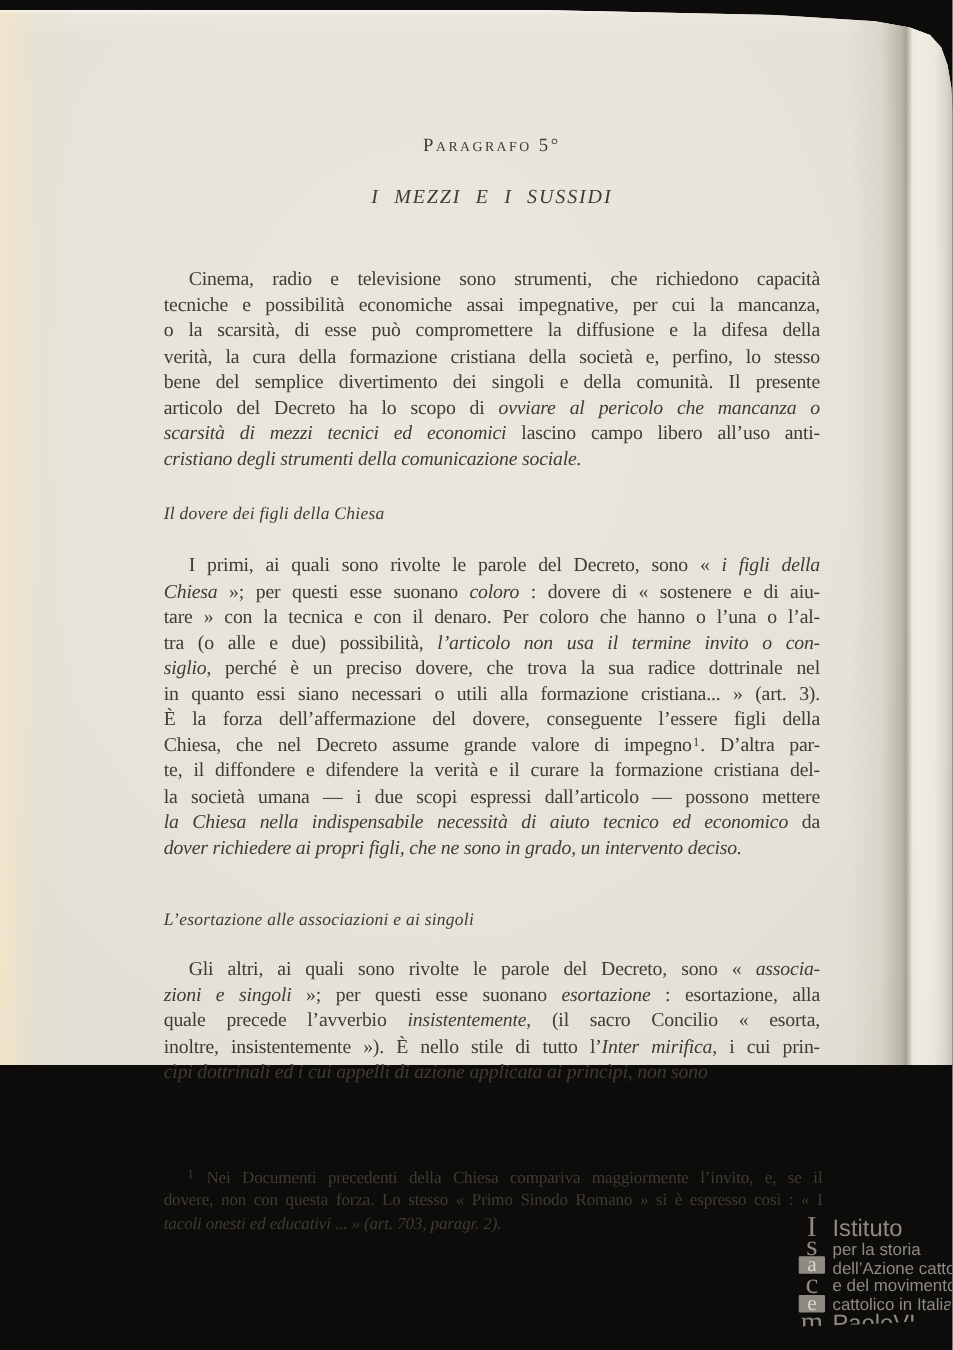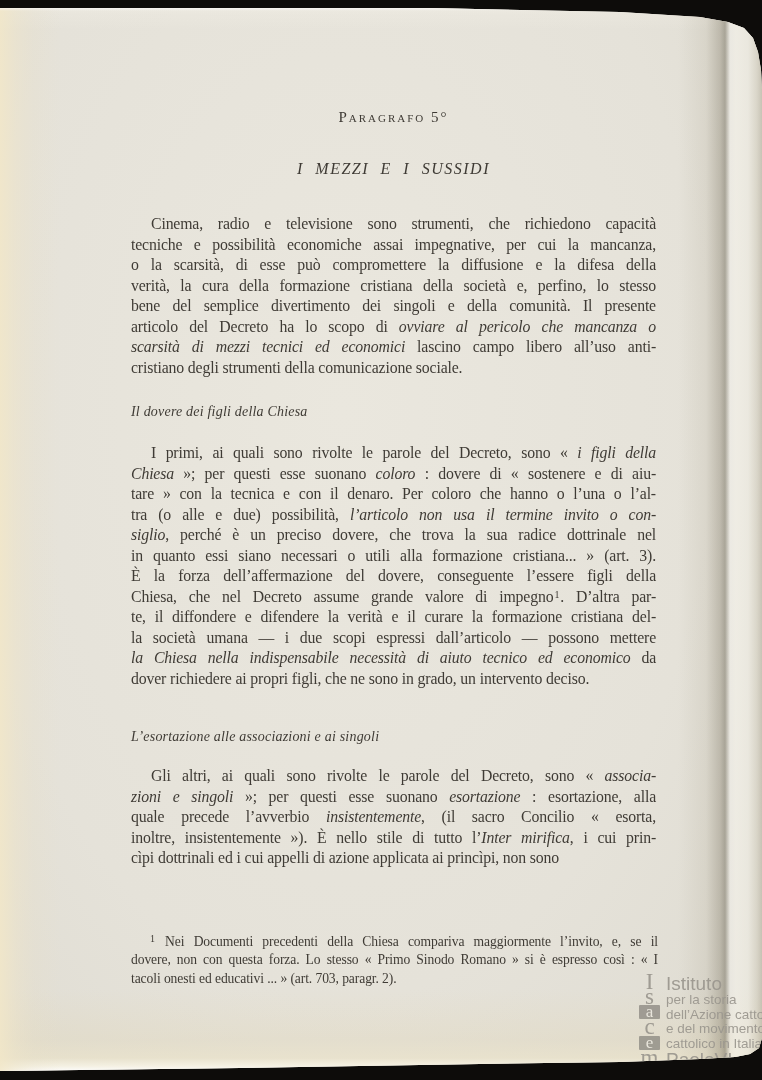--- a/index.html
+++ b/index.html
@@ -9,21 +9,21 @@
     --wm:#9a968e;
   }
   html,body{margin:0;padding:0;}
   body{
     width:762px;height:1080px;overflow:hidden;position:relative;
     background:var(--surround);
     font-family:"Liberation Serif", serif;
   }
   
   .page{
-    position:absolute;left:0;top:0;width:762px;height:1080px;
+    position:absolute;left:0;top:0;width:762px;height:852px;
     background:
       linear-gradient(90deg, rgba(242,231,200,.85) 0px, rgba(238,228,200,.5) 16px, rgba(233,224,198,.22) 34px, rgba(0,0,0,0) 60px),
       linear-gradient(90deg, rgba(0,0,0,0) 678px, rgba(160,152,130,.16) 706px, rgba(118,110,90,.34) 720px, rgba(88,82,64,.42) 725px, rgba(255,255,255,.28) 730px, rgba(246,244,236,.6) 736px, rgba(241,239,230,.55) 748px, rgba(208,203,187,.5) 757px, rgba(178,172,154,.55) 762px),
       linear-gradient(180deg, rgba(250,247,238,.5) 0px, rgba(250,247,238,.18) 14px, rgba(0,0,0,0) 30px),
       linear-gradient(180deg, rgba(0,0,0,0) 990px, rgba(226,215,182,.3) 1040px, rgba(236,227,197,.55) 1058px, rgba(249,245,230,.8) 1066px, rgba(255,255,255,.9) 1071px),
       radial-gradient(ellipse at 45% 38%, #eae7de 0%, #e5e2d9 62%, #dedbd1 100%);
     background-color:var(--page-bg);
     clip-path:polygon(
       0px 8px, 430px 8px, 620px 12px, 700px 17px, 728px 22px, 744px 28px,
       753px 38px, 758px 52px, 761px 70px, 762px 90px,
@@ -32,34 +32,34 @@
   }
   .top-edge-light{position:absolute;left:0;top:8px;width:600px;height:3px;
     background:linear-gradient(180deg, rgba(255,255,255,.5), rgba(255,255,255,0));}
   
   .textcol{position:absolute;left:131px;top:0;width:525px;color:var(--ink);}
   .page-header{
     position:absolute;top:109px;left:0;width:100%;text-align:center;
     font-size:15px;font-variant:small-caps;letter-spacing:2px;
   }
   .page-title{
-    position:absolute;top:160px;left:0;width:100%;text-align:center;
+    position:absolute;top:149px;left:0;width:100%;text-align:center;
     font-size:16px;font-style:italic;letter-spacing:1.5px;word-spacing:6px;
   }
   .para{position:absolute;left:0;width:525px;font-size:15.8px;letter-spacing:-0.15px;}
   .p1{top:214px}.p2{top:443px}.p3{top:766px}
   .sec-heading{
     position:absolute;left:0;width:525px;font-size:14px;font-style:italic;letter-spacing:.2px;
   }
   .h1{top:404px}.h2{top:729px}
   .line{
     height:20.5px;line-height:20.5px;white-space:nowrap;
     text-align:justify;text-align-last:justify;
   }
-  .line.last{text-align-last:left;}
+  .line.last{text-align-last:left;font-style:italic;}
   .line.ind{padding-left:20px;}
   .it{font-style:italic;}
   .sup{font-size:10px;position:relative;top:-.4em;padding:0 1px;}
   .footnote{
     position:absolute;left:0;top:889px;width:527px;
     font-size:13.6px;letter-spacing:-0.1px;
   }
   .footnote .line{height:18.3px;line-height:18.3px;}
   .footnote .line.ind{padding-left:18px;margin-top:44px;}
   

